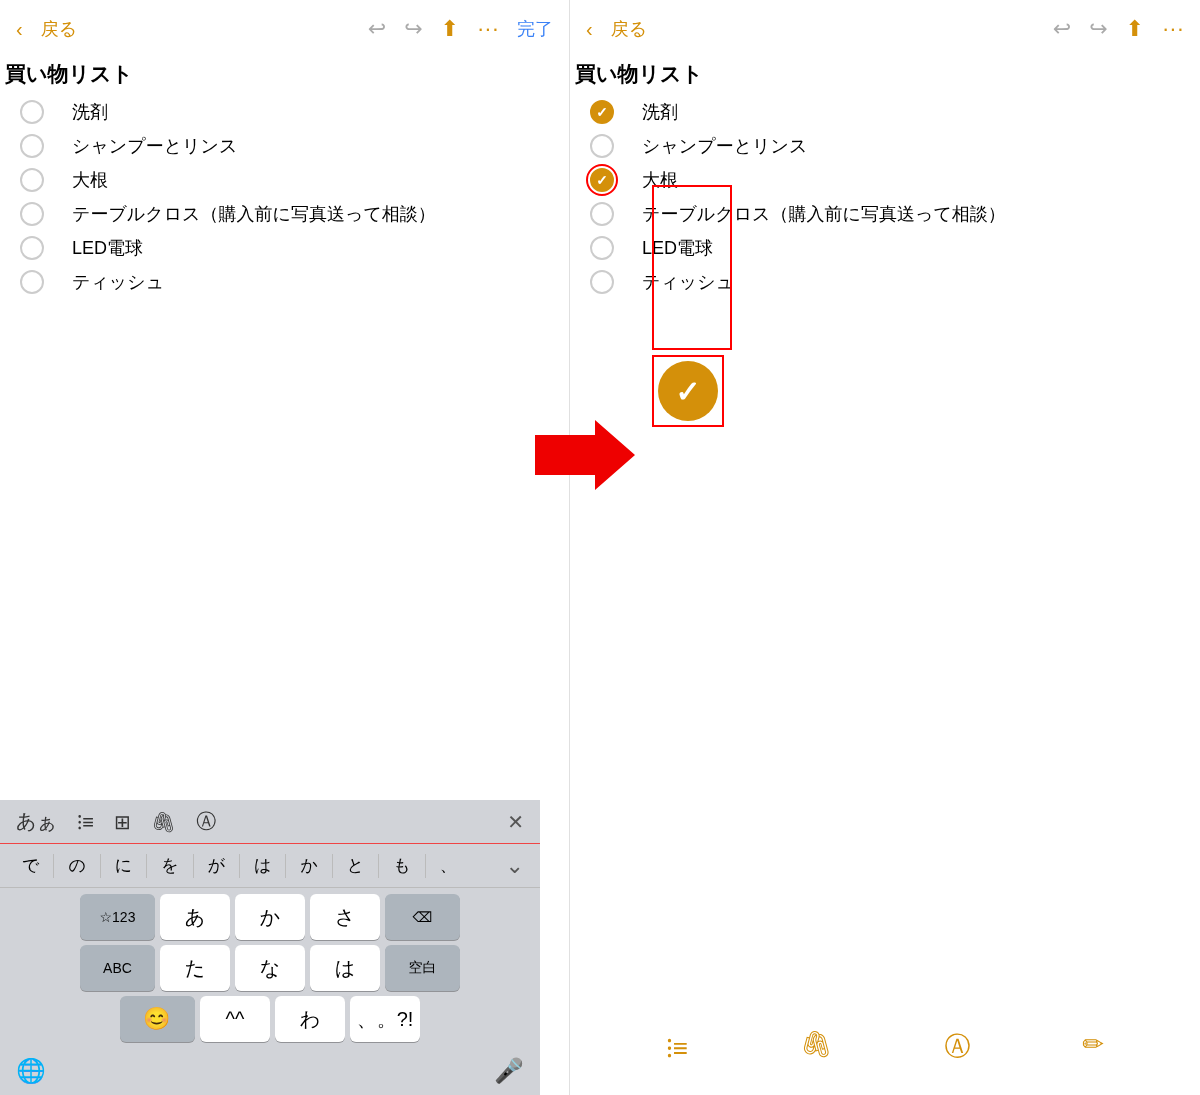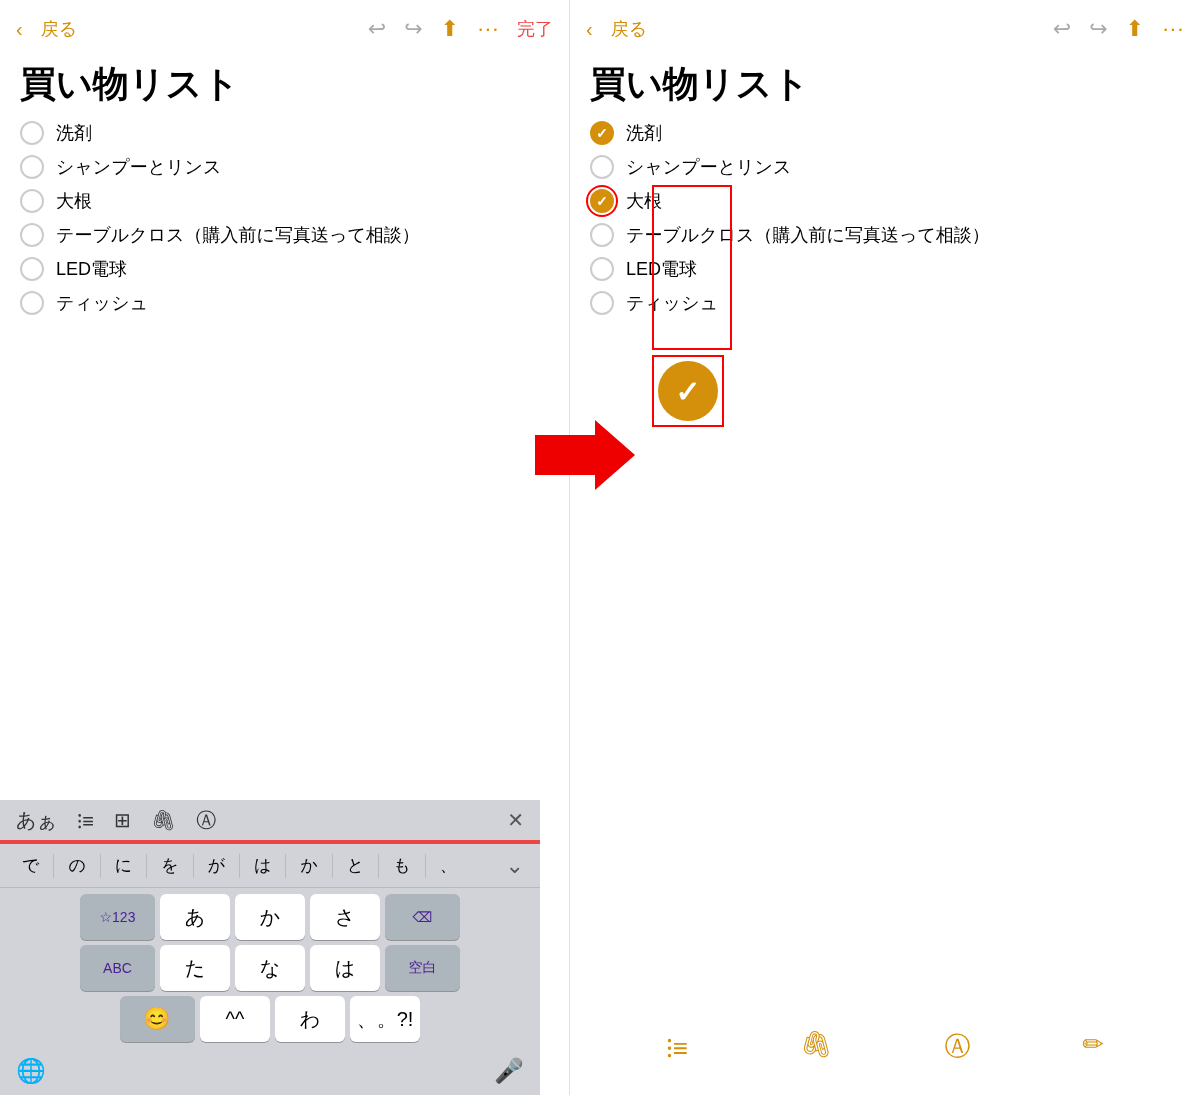--- a/index.html
+++ b/index.html
@@ -72,51 +72,51 @@
       color: #d4900a;
       font-size: 22px;
       cursor: pointer;
     }
 
     .nav-icon.gray {
       color: #aaa;
     }
 
     .nav-done {
-      color: #ef4444;
+      color: #3b82f6;
       font-size: 18px;
       font-weight: 500;
     }
 
     .nav-right {
       display: flex;
       align-items: center;
       gap: 18px;
     }
 
     
     .note-title {
-      font-size: 36px;
+      font-size: 21px;
       font-weight: 700;
       color: #000;
-      padding: 8px 20px 12px;
+      padding: 8px 5px 12px;
     }
 
     
     .checklist {
       padding: 0 20px;
       display: flex;
       flex-direction: column;
       gap: 10px;
     }
 
     .checklist-item {
       display: flex;
       align-items: flex-end;
-      gap: 12px;
+      gap: 28px;
       font-size: 18px;
       color: #000;
     }
 
     .circle-checkbox {
       width: 24px;
       height: 24px;
       border-radius: 50%;
       border: 2px solid #ccc;
       background: #fff;
@@ -146,21 +146,21 @@
       width: 540px;
       background: #d1d3d8;
     }
 
     .keyboard-toolbar {
       background: #d1d3d8;
       padding: 8px 16px;
       display: flex;
       align-items: center;
       gap: 20px;
-      border-bottom: 4px solid #ef4444;
+      border-bottom: 1px solid #ef4444;
       height: 44px;
     }
 
     .kb-toolbar-icon {
       font-size: 20px;
       color: #333;
     }
 
     .kb-toolbar-x {
       margin-left: auto;
@@ -219,21 +219,21 @@
       color: #000;
       box-shadow: 0 1px 0 rgba(0,0,0,0.3);
       cursor: pointer;
       flex: 1;
       height: 46px;
       max-width: 70px;
     }
 
     .key.modifier {
       background: #adb5bd;
-      color: #4c1d95;
+      color: #000000;
       font-size: 14px;
       flex: 1.2;
       max-width: 75px;
     }
 
     .keyboard-bottom-bar {
       display: flex;
       align-items: center;
       justify-content: space-between;
       padding: 6px 16px 10px;

